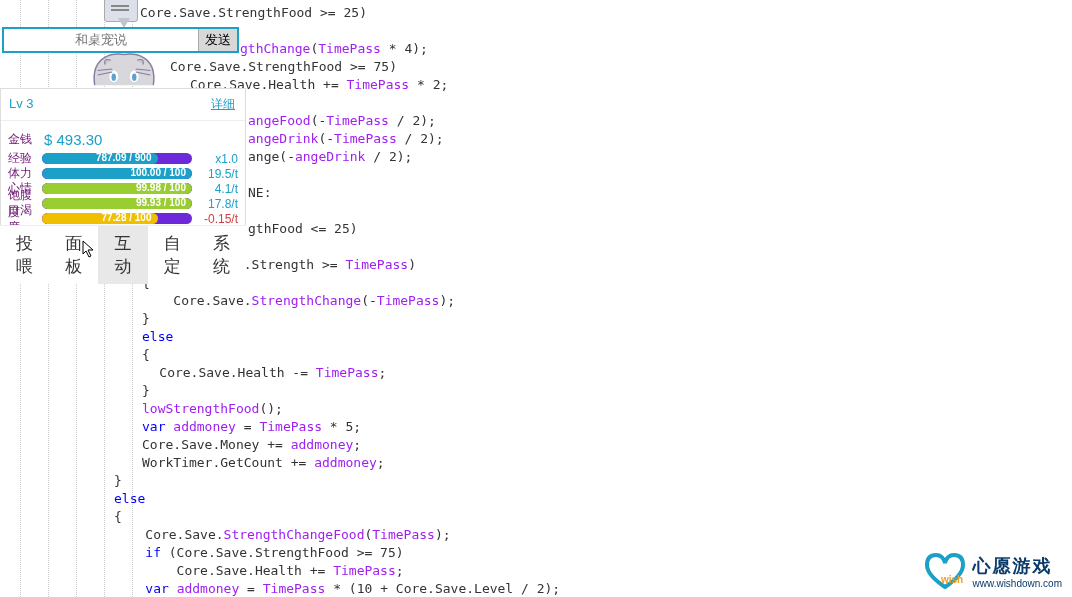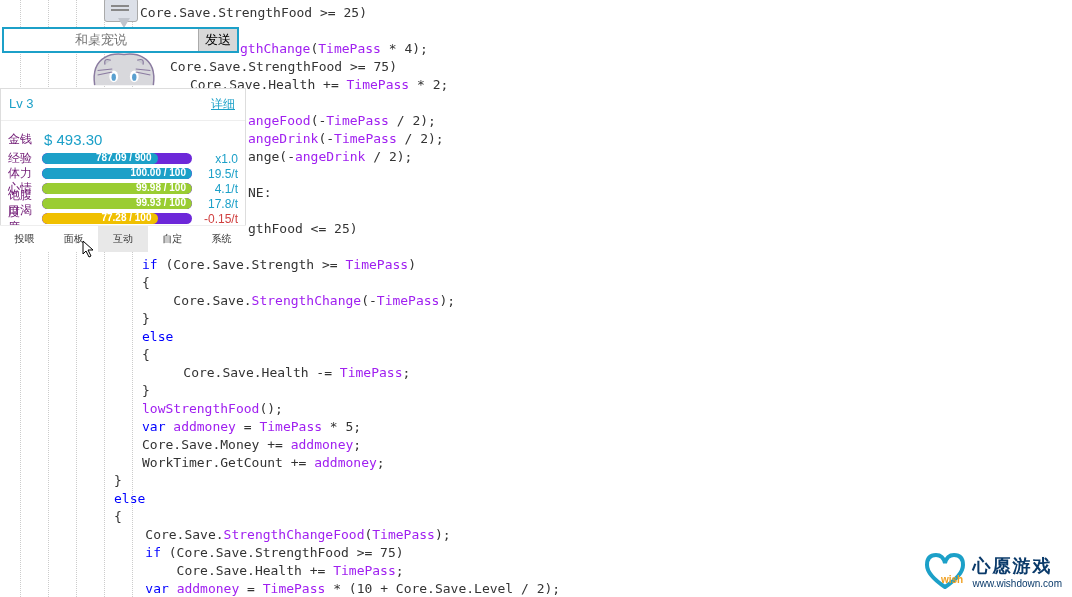--- a/index.html
+++ b/index.html
@@ -37,21 +37,21 @@
 .stat-label { width: 32px; color: #701a75; font-size: 12px; }
 .stat-money { color: #1ca0c8; font-size: 15px; font-weight: normal; margin-left: 4px; }
 .stat-bar { flex: 1; height: 11px; background: #6d28d9; border-radius: 6px; position: relative; margin: 0 4px 0 2px; overflow: hidden; }
 .stat-fill { height: 100%; border-radius: 6px; position: relative; }
 .stat-fill-text { position: absolute; right: 6px; top: -1px; color: #fff; font-size: 10px; font-weight: bold; white-space: nowrap; }
 .stat-rate { width: 42px; text-align: right; color: #1ca0c8; font-size: 12px; }
 .stat-rate.neg { color: #d04040; }
 
 
 .tab-bar { position: absolute; top: 225px; left: 0; width: 246px; display: flex; background: #fff; border-top: 1px solid #eee; }
-.tab { flex: 1; text-align: center; padding: 6px 12px; font-size: 10px; font-family: "Microsoft YaHei", sans-serif; color: #333; cursor: pointer; }
+.tab { flex: 1; text-align: center; padding: 6px 12px; font-size: 17px; font-family: "Microsoft YaHei", sans-serif; color: #333; cursor: pointer; }
 .tab.active { background: #e8e8e8; }
 
 
 .cursor { position: absolute; top: 240px; left: 82px; width: 14px; height: 18px; }
 .cursor svg { width: 100%; height: 100%; }
 
 
 .watermark { position: absolute; bottom: 8px; right: 10px; text-align: left; font-family: "Microsoft YaHei", sans-serif; display: flex; align-items: center; gap: 6px; }
 .watermark .heart { width: 44px; height: 36px; }
 .watermark .wtext .t1 { font-size: 18px; color: #0a3a6a; font-weight: bold; letter-spacing: 2px; }
@@ -74,21 +74,21 @@
 <div style="position:absolute;top:130px;left:248px"><span class="method">angeDrink</span>(-<span class="var">TimePass</span><span> / 2);</span></div>
 <div style="position:absolute;top:148px;left:248px"><span>ange(-</span><span class="var">angeDrink</span><span> / 2);</span></div>
 <div style="position:absolute;top:184px;left:248px"><span>NE:</span></div>
 <div style="position:absolute;top:220px;left:248px"><span>gthFood &lt;= 25)</span></div>
 <div style="position:absolute;top:256px;left:142px"><span class="kw">if</span><span> (Core.Save.Strength &gt;= </span><span class="var">TimePass</span><span>)</span></div>
 <div style="position:absolute;top:274px;left:142px"><span>{</span></div>
 <div style="position:absolute;top:292px;left:142px"><span>    Core.Save.</span><span class="method">StrengthChange</span><span>(-</span><span class="var">TimePass</span><span>);</span></div>
 <div style="position:absolute;top:310px;left:142px"><span>}</span></div>
 <div style="position:absolute;top:328px;left:142px"><span class="kw">else</span></div>
 <div style="position:absolute;top:346px;left:142px"><span>{</span></div>
-<div style="position:absolute;top:364px;left:152px"><span>    Core.Save.Health -= </span><span class="var">TimePass</span><span>;</span></div>
+<div style="position:absolute;top:364px;left:128px"><span>    Core.Save.Health -= </span><span class="var">TimePass</span><span>;</span></div>
 <div style="position:absolute;top:382px;left:142px"><span>}</span></div>
 <div style="position:absolute;top:400px;left:142px"><span class="method">lowStrengthFood</span><span>();</span></div>
 <div style="position:absolute;top:418px;left:142px"><span class="kw">var</span> <span class="var">addmoney</span><span> = </span><span class="var">TimePass</span><span> * 5;</span></div>
 <div style="position:absolute;top:436px;left:142px"><span>Core.Save.Money += </span><span class="var">addmoney</span><span>;</span></div>
 <div style="position:absolute;top:454px;left:142px"><span>WorkTimer.GetCount += </span><span class="var">addmoney</span><span>;</span></div>
 <div style="position:absolute;top:472px;left:114px"><span>}</span></div>
 <div style="position:absolute;top:490px;left:114px"><span class="kw">else</span></div>
 <div style="position:absolute;top:508px;left:114px"><span>{</span></div>
 <div style="position:absolute;top:526px;left:114px"><span>    Core.Save.</span><span class="method">StrengthChangeFood</span><span>(</span><span class="var">TimePass</span><span>);</span></div>
 <div style="position:absolute;top:544px;left:114px"><span>    </span><span class="kw">if</span><span> (Core.Save.StrengthFood &gt;= 75)</span></div>

